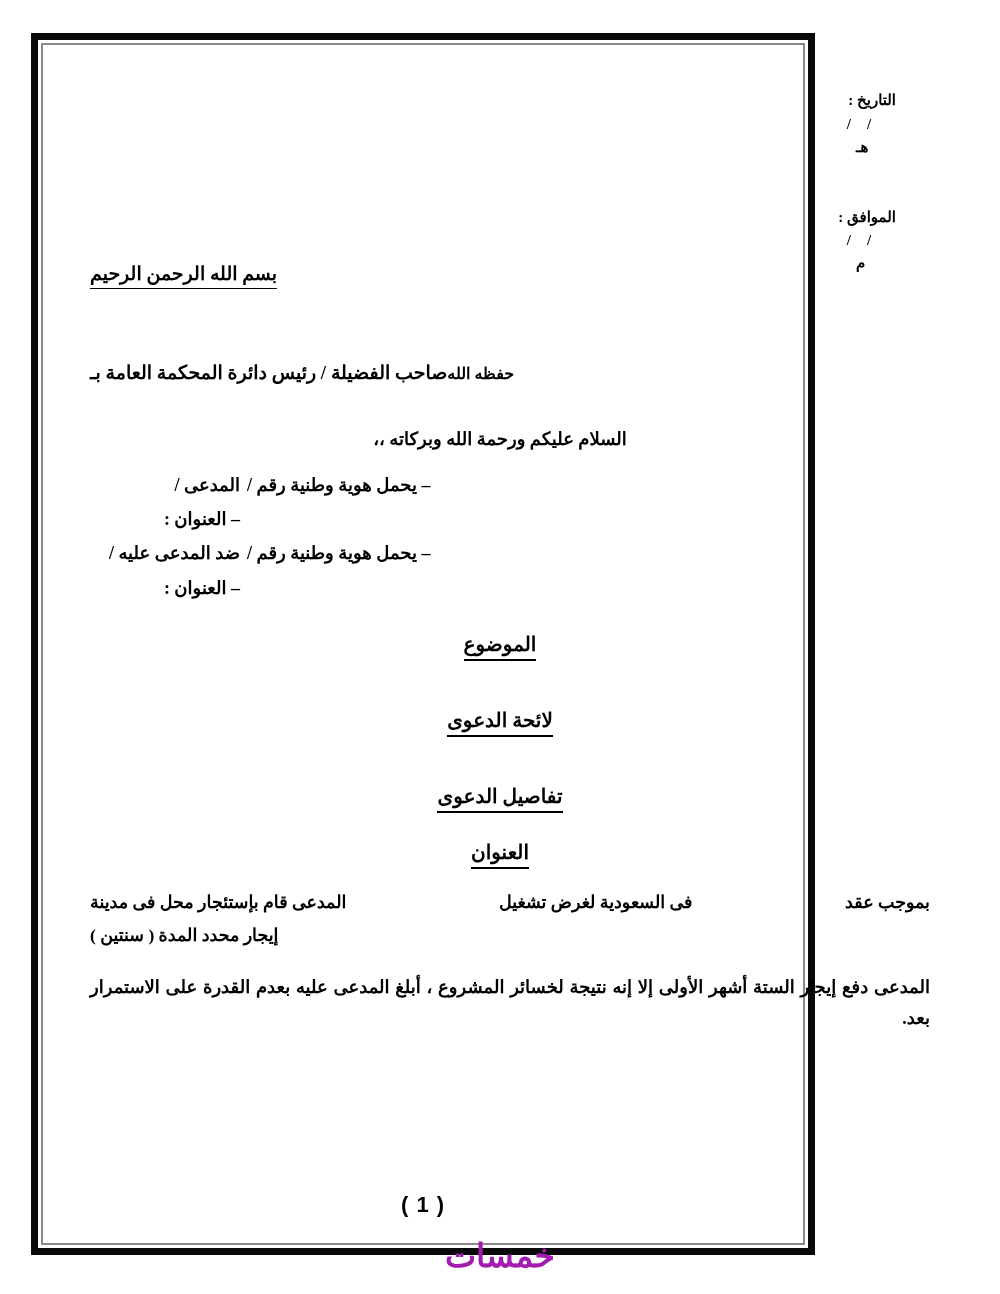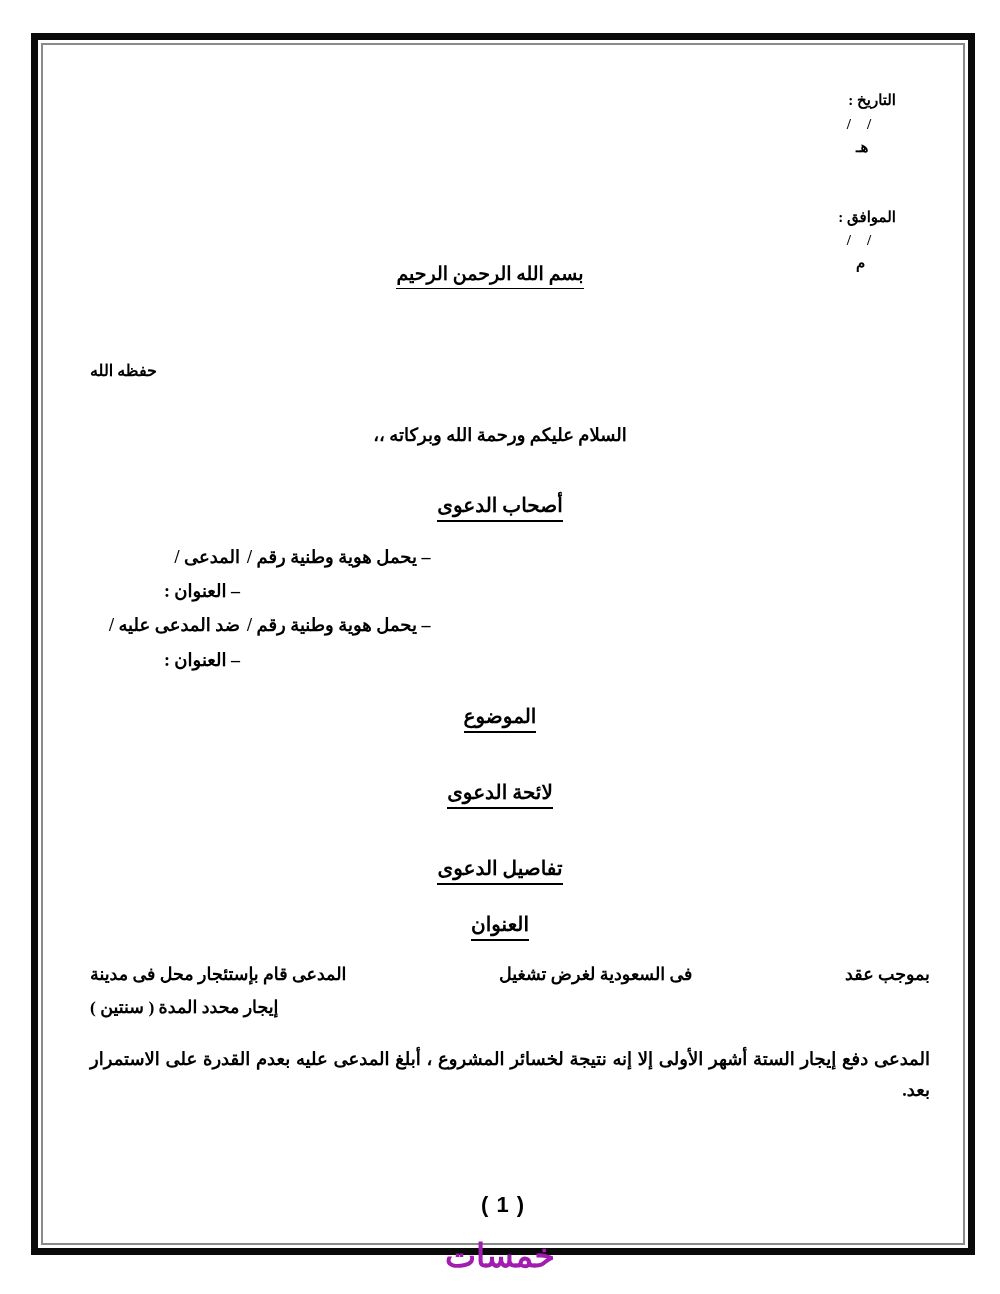--- a/index.html
+++ b/index.html
@@ -15,21 +15,21 @@
     color: #000000;
     position: relative;
     overflow: hidden;
   }
 
   
   .page-frame {
     position: absolute;
     left: 31px;
     top: 33px;
-    width: 944px;
+    width: 784px;
     height: 1222px;
     border: 7px solid #0a0a0a;
     box-sizing: border-box;
     background: #ffffff;
   }
   .page-frame-inner {
     position: absolute;
     left: 3px;
     top: 3px;
     right: 3px;
@@ -75,21 +75,21 @@
   .date-row .dr-unit {
     display: inline-block;
     min-width: 40px;
     text-align: left;
   }
 
   
   .basmala-wrap {
     margin-top: -38px;
     margin-bottom: 0;
-    text-align: center;
+    text-align: left;
     padding-right: 40px;
     text-decoration: underline;
   }
   .basmala {
     display: inline-block;
     font-size: 19px;
     font-weight: bold;
     border-bottom: 1.6px solid #000;
     padding-bottom: 1px;
     line-height: 1.4;
@@ -241,28 +241,26 @@
         <span class="dr-slashes">/    /</span>
         <span class="dr-unit">م</span>
       </div>
     </div>
 
     <div class="basmala-wrap">
       <span class="basmala">بسم الله الرحمن الرحيم</span>
     </div>
 
     <div class="addressee-row">
+      <span class="addressee-main">صاحب الفضيلة / رئيس دائرة المحكمة العامة بـ</span>
       <span class="addressee-side">حفظه الله</span>
     </div>
 
     <div class="greeting">السلام عليكم ورحمة الله وبركاته ،،</div>
 
-    <div class="section-heading">
-      <span>أصحاب الدعوى</span>
-    </div>
 
     <div class="parties">
       <div class="party-row">
         <span class="party-label">المدعى /</span>
         <span class="party-id">– يحمل هوية وطنية رقم /</span>
       </div>
       <div class="party-row">
         <span class="party-label">– العنوان :</span>
         <span class="party-id"></span>
       </div>

